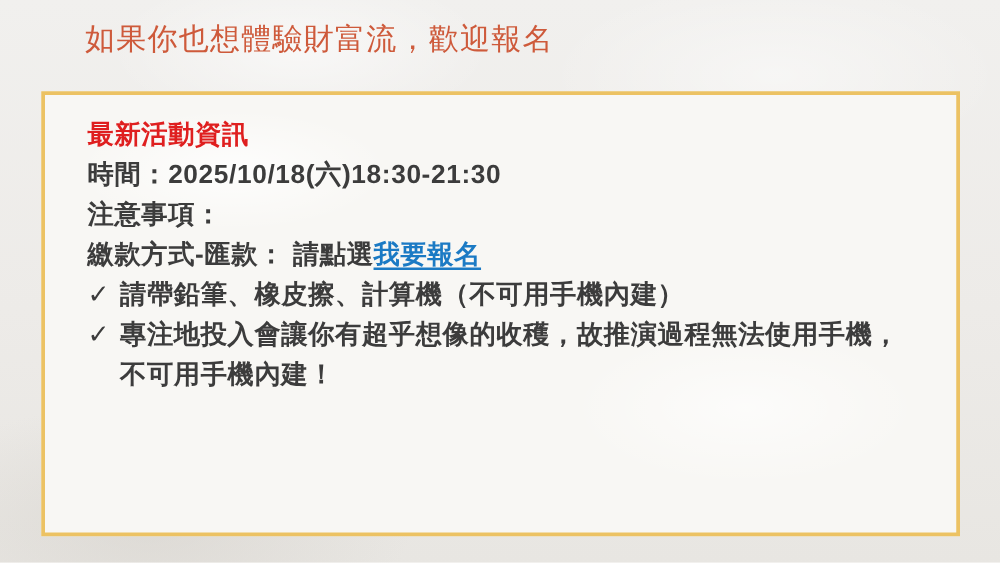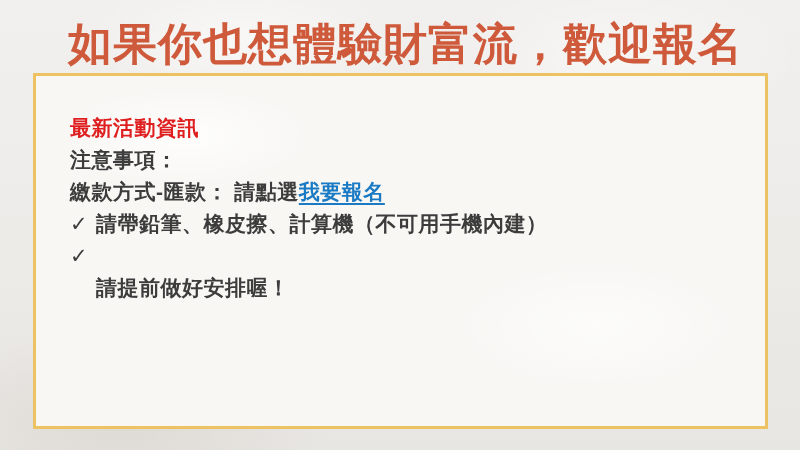--- a/index.html
+++ b/index.html
@@ -18,37 +18,37 @@
     font-family:"Liberation Sans","DejaVu Sans",sans-serif;
     background:
       radial-gradient(ellipse 220px 90px at 240px 40px, rgba(255,255,255,.55), rgba(255,255,255,0) 70%),
       radial-gradient(ellipse 260px 110px at 620px 60px, rgba(255,255,255,.45), rgba(255,255,255,0) 70%),
       radial-gradient(ellipse 300px 140px at 120px 420px, rgba(210,206,200,.5), rgba(210,206,200,0) 70%),
       linear-gradient(180deg,#F1F0EE 0%, var(--page-bg) 55%, #E8E6E2 100%);
   }
   .slide-title{
     position:absolute;
     left:68px; top:15px;
-    font-size:44px;
-    font-weight:bold;
+    font-size:24px;
+    font-weight:normal;
     letter-spacing:1px;
     color:var(--title);
     white-space:nowrap;
     text-align:right;
   }
   .info-box{
     position:absolute;
     left:33px; top:73px;
     width:735px; height:356px;
     border:3px solid var(--box-border);
     background:
       radial-gradient(ellipse 180px 70px at 150px 60px, rgba(255,255,255,.8), rgba(255,255,255,0) 70%),
       radial-gradient(ellipse 200px 90px at 560px 250px, rgba(255,255,255,.6), rgba(255,255,255,0) 70%),
       var(--box-bg);
-    padding:36px 20px 0 34px;
+    padding:16px 20px 0 34px;
   }
   .line{
     font-size:21px;
     line-height:32px;
     font-weight:bold;
     color:var(--body-text);
     letter-spacing:.5px;
     white-space:nowrap;
   }
   .line.heading{ color:var(--heading-red); }
@@ -67,27 +67,28 @@
   .note-text{ white-space:normal; }
 </style>
 </head>
 <body>
 
 <h1 class="slide-title">如果你也想體驗財富流，歡迎報名</h1>
 
 <div class="info-box">
   <div class="line heading">最新活動資訊</div>
 
+  <div class="line">時間：2025/10/18(六)18:30-21:30</div>
 
   <div class="line">注意事項：</div>
 
   <div class="line"><span>繳款方式-匯款： 請點選</span><a class="signup-link" href="#">我要報名</a></div>
 
   <div class="line note">
     <span class="check">✓</span>
     <span>請帶鉛筆、橡皮擦、計算機（不可用手機內建）</span>
   </div>
 
   <div class="line note">
     <span class="check">✓</span>
-    <span class="note-text"><br><span>請提前做好安排喔！</span></span>
+    <span class="note-text"><span>專注地投入會讓你有超乎想像的收穫，故推演過程無法使用手機，</span><br><span>不可用手機內建！</span></span>
   </div>
 </div>
 
 </body></html>

